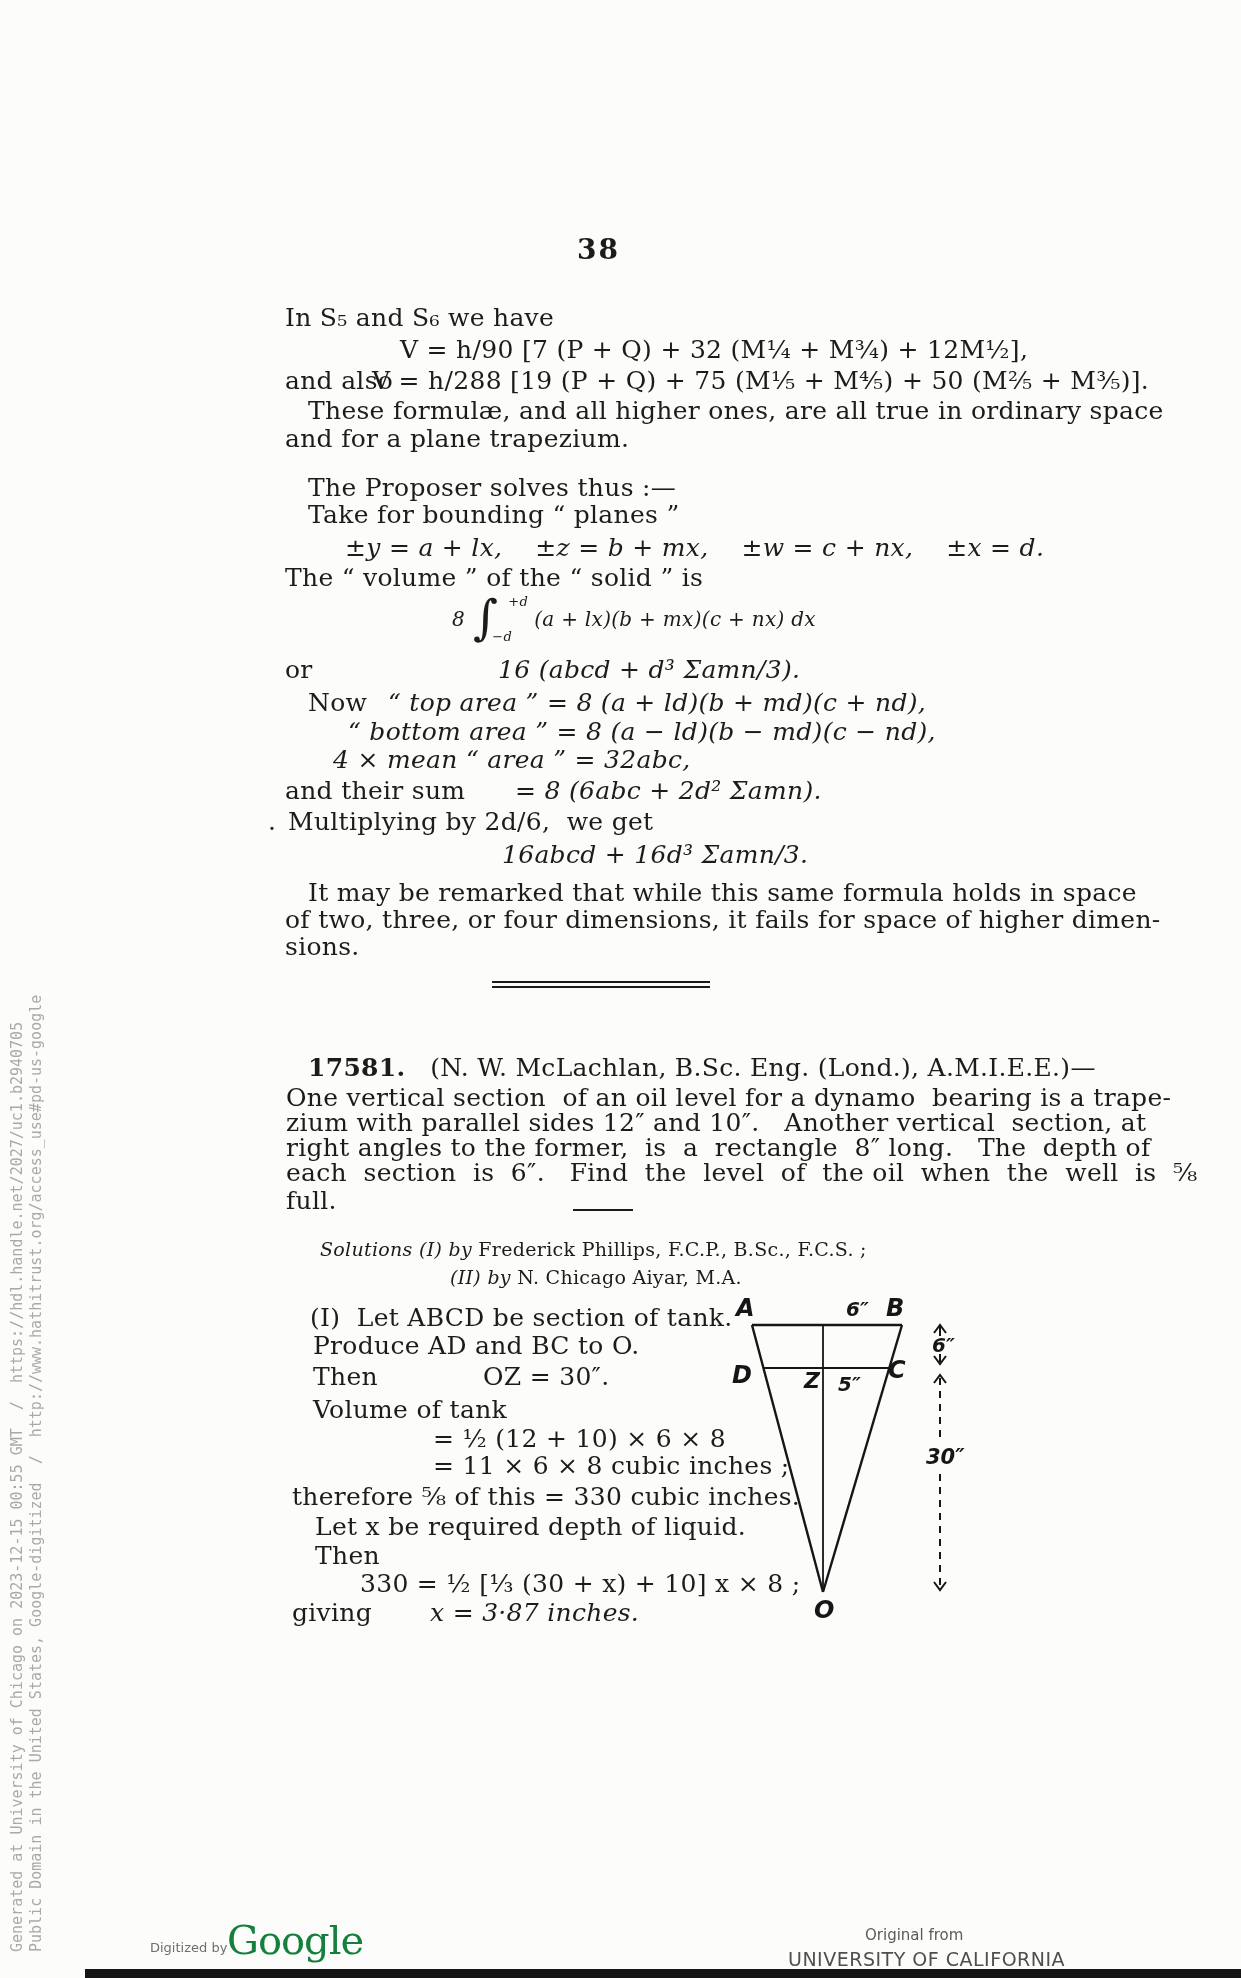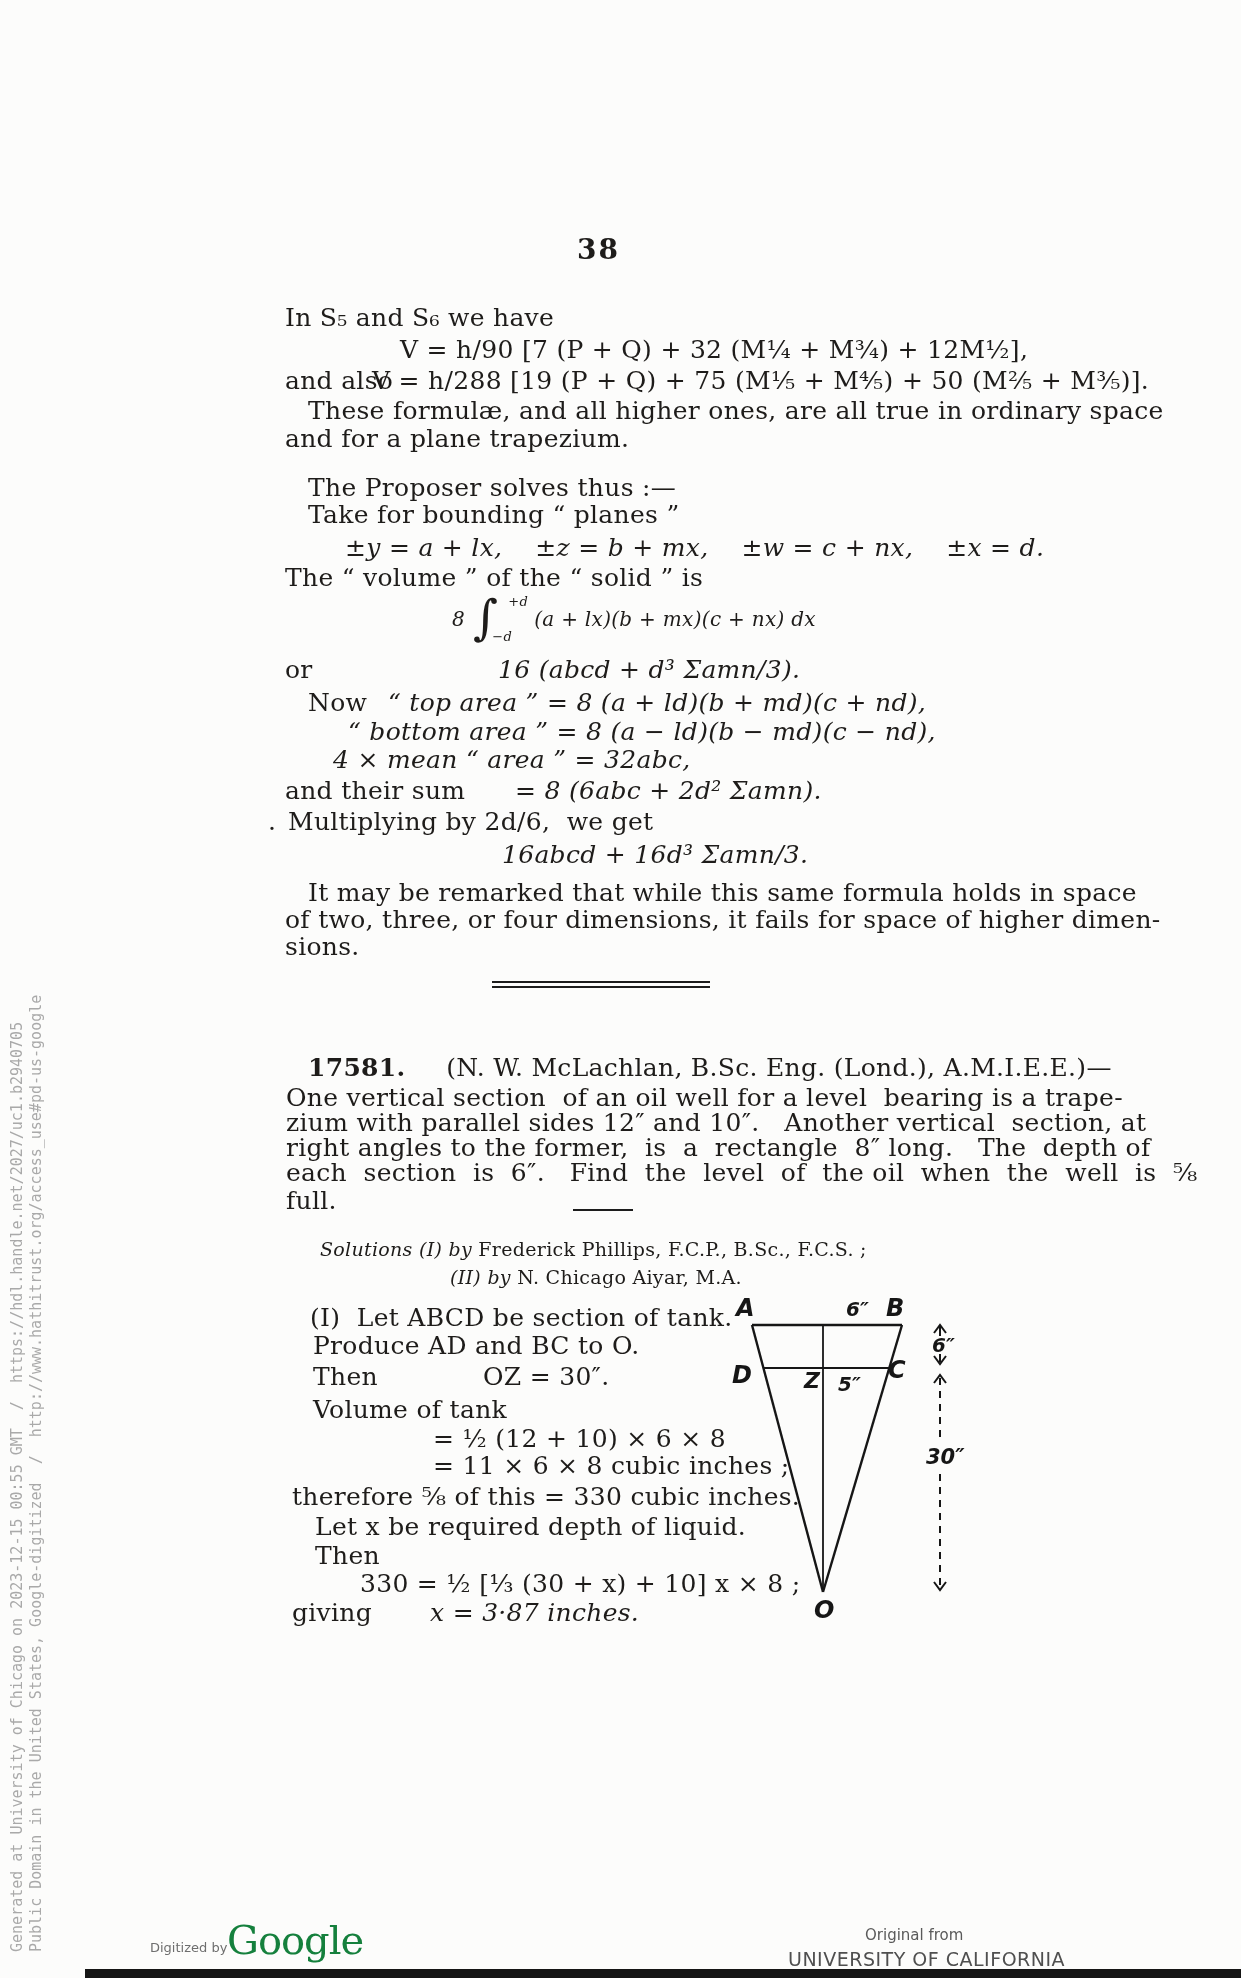--- a/index.html
+++ b/index.html
@@ -91,25 +91,25 @@
   <div class="ln" style="left:268px;top:810px;">.</div>
   <div class="ln" style="left:288px;top:810px;">Multiplying by 2d/6,  we get</div>
   <div class="ln math" style="left:502px;top:843px;">16abcd + 16d³ Σamn/3.</div>
 
   <div class="ln" style="left:308px;top:881px;">It may be remarked that while this same formula holds in space</div>
   <div class="ln" style="left:285px;top:908px;">of two, three, or four dimensions, it fails for space of higher dimen-</div>
   <div class="ln" style="left:285px;top:935px;">sions.</div>
 
   <div class="double-rule" style="left:492px;top:981px;width:218px;"></div>
 
-  <div class="ln row" style="left:308px;top:1056px;gap:16px;">
+  <div class="ln row" style="left:308px;top:1056px;">
     <span class="bold">17581.</span>
     <span>   (N. W. McLachlan, B.Sc. Eng. (Lond.), A.M.I.E.E.)—</span>
   </div>
-  <div class="ln" style="left:286px;top:1086px;">One vertical section  of an oil well for a level  bearing is a trape-</div>
+  <div class="ln" style="left:286px;top:1086px;">One vertical section  of an oil level for a dynamo  bearing is a trape-</div>
   <div class="ln" style="left:286px;top:1111px;text-align:center;">zium with parallel sides 12″ and 10″.   Another vertical  section, at</div>
   <div class="ln" style="left:286px;top:1136px;">right angles to the former,  is  a  rectangle  8″ long.   The  depth of</div>
   <div class="ln" style="left:286px;top:1161px;">each  section  is  6″.   Find  the  level  of  the oil  when  the  well  is  ⅝</div>
   <div class="ln" style="left:286px;top:1189px;">full.</div>
 
   <div class="short-rule" style="left:573px;top:1209px;width:60px;"></div>
 
   <div class="ln row" style="left:320px;top:1237px;font-size:19px;">
     <span class="math">Solutions (I) by </span>
     <span>Frederick Phillips, F.C.P., B.Sc., F.C.S. ;</span>

